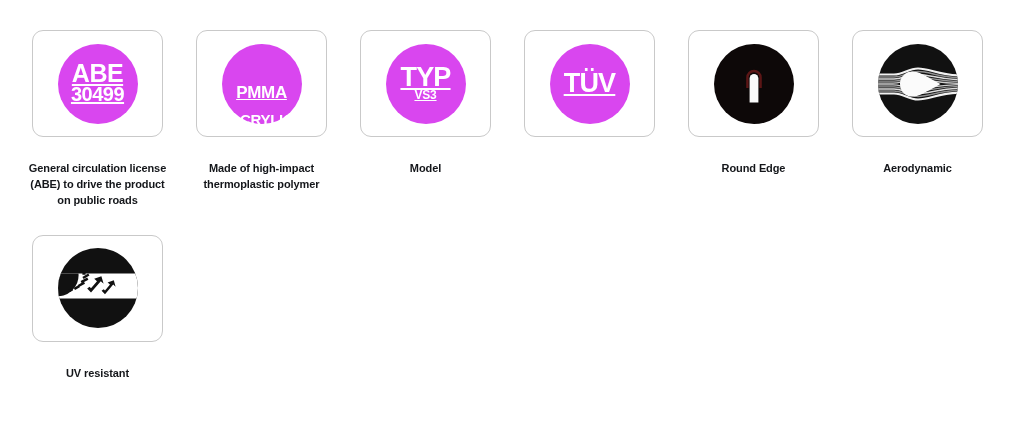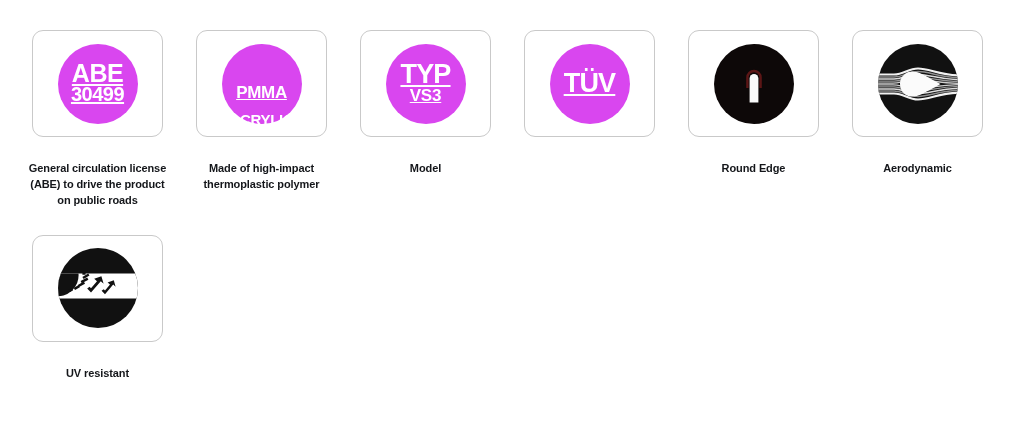--- a/index.html
+++ b/index.html
@@ -111,21 +111,21 @@
   }
 
   
   .txt-typ-main {
     font-size: 27px;
     font-weight: bold;
     line-height: 0.9;
     letter-spacing: -0.8px;
   }
   .txt-typ-sub {
-    font-size: 17px;
+    font-size: 12px;
     font-weight: bold;
     line-height: 1.05;
     letter-spacing: -0.2px;
   }
 
   
   .txt-tuv {
     font-size: 27px;
     font-weight: bold;
     line-height: 1;

